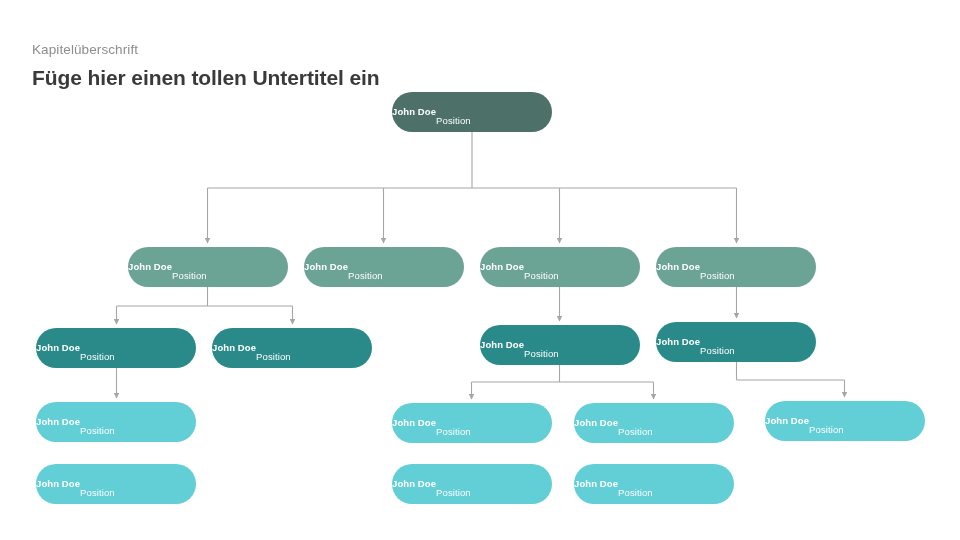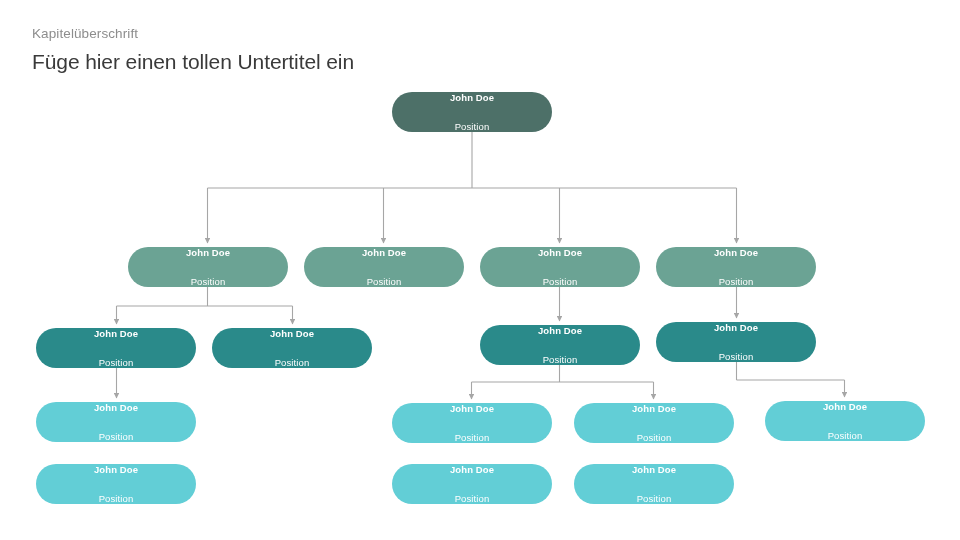--- a/index.html
+++ b/index.html
@@ -17,33 +17,33 @@
     width: 960px;
     height: 540px;
     background: #ffffff;
     overflow: hidden;
   }
 
   
   #header {
     position: absolute;
     left: 32px;
-    top: 26px;
+    top: 42px;
     width: 700px;
   }
   #kicker {
     font-size: 13.5px;
     color: #8d8d8d;
     letter-spacing: 0.1px;
     line-height: 1.2;
     white-space: nowrap;
   }
   #title {
     font-size: 21px;
-    font-weight: normal;
+    font-weight: bold;
     color: #3a3a3a;
     letter-spacing: -0.1px;
     line-height: 1.2;
     margin-top: 7px;
     white-space: nowrap;
   }
 
   
   #wires {
     position: absolute;
@@ -53,23 +53,23 @@
     height: 540px;
     pointer-events: none;
   }
 
   
   .node {
     position: absolute;
     box-sizing: border-box;
     border-radius: 999px;
     display: flex;
-    flex-direction: column;
+    flex-direction: row;
     align-items: center;
-    justify-content: space-between;
+    justify-content: flex-start;
     color: #ffffff;
     text-align: center;
     line-height: 1.18;
     overflow: hidden;
   }
   .node .nm {
     font-size: 9.5px;
     font-weight: bold;
     letter-spacing: 0.1px;
     white-space: nowrap;

